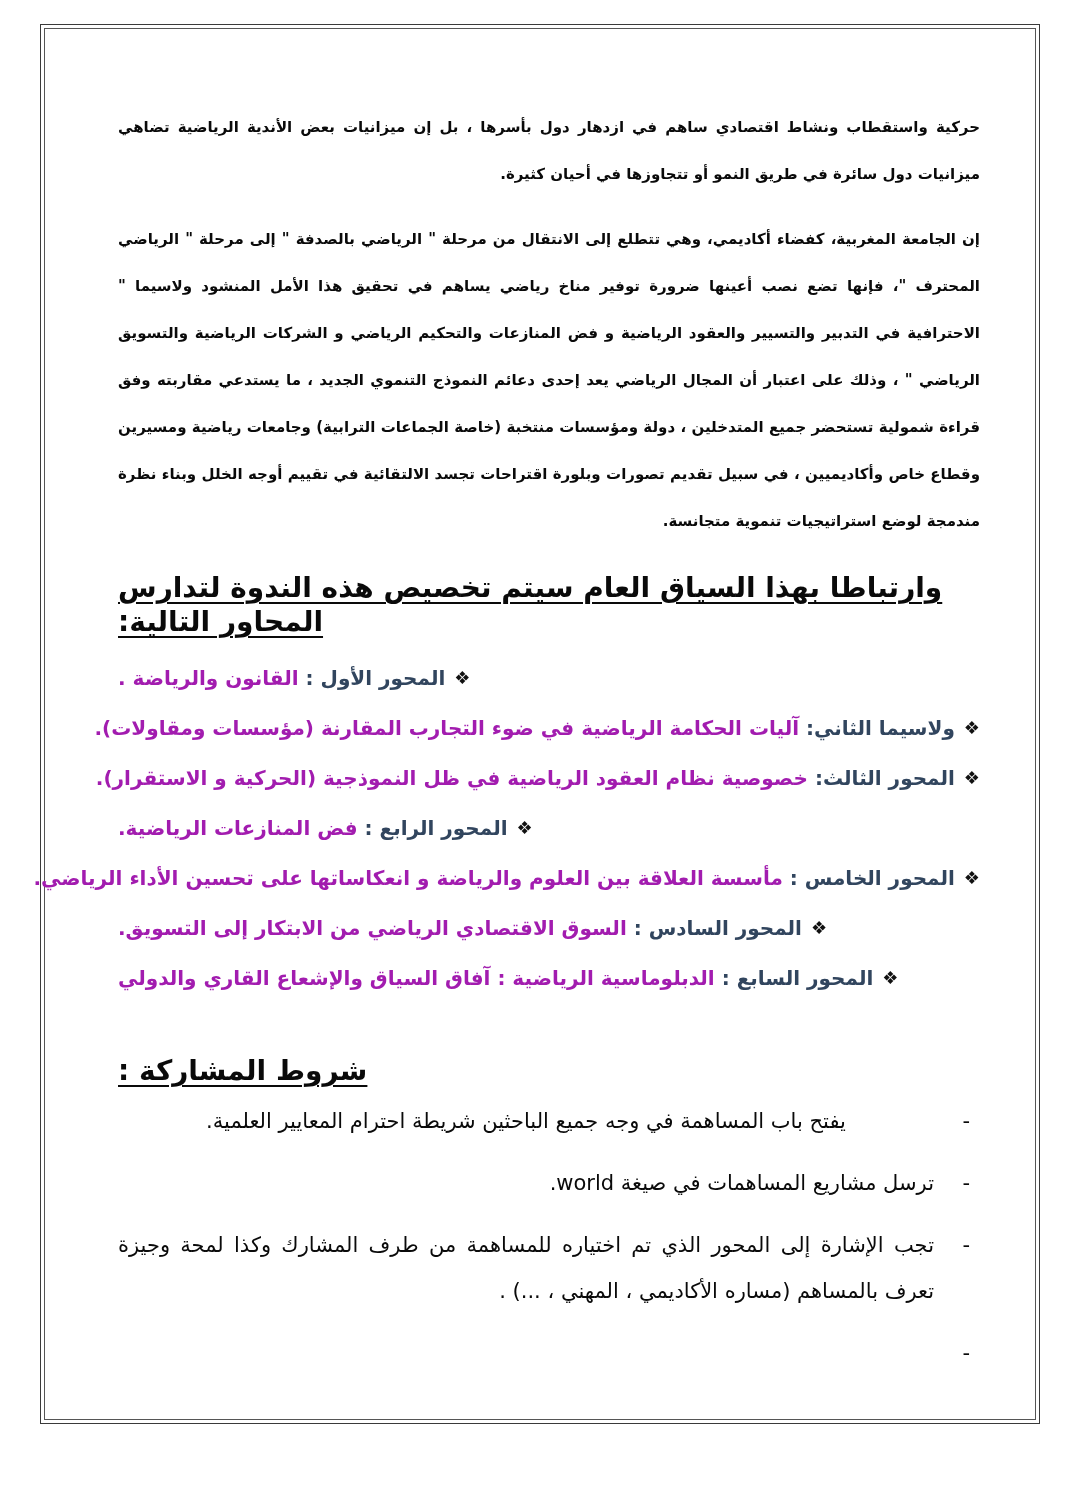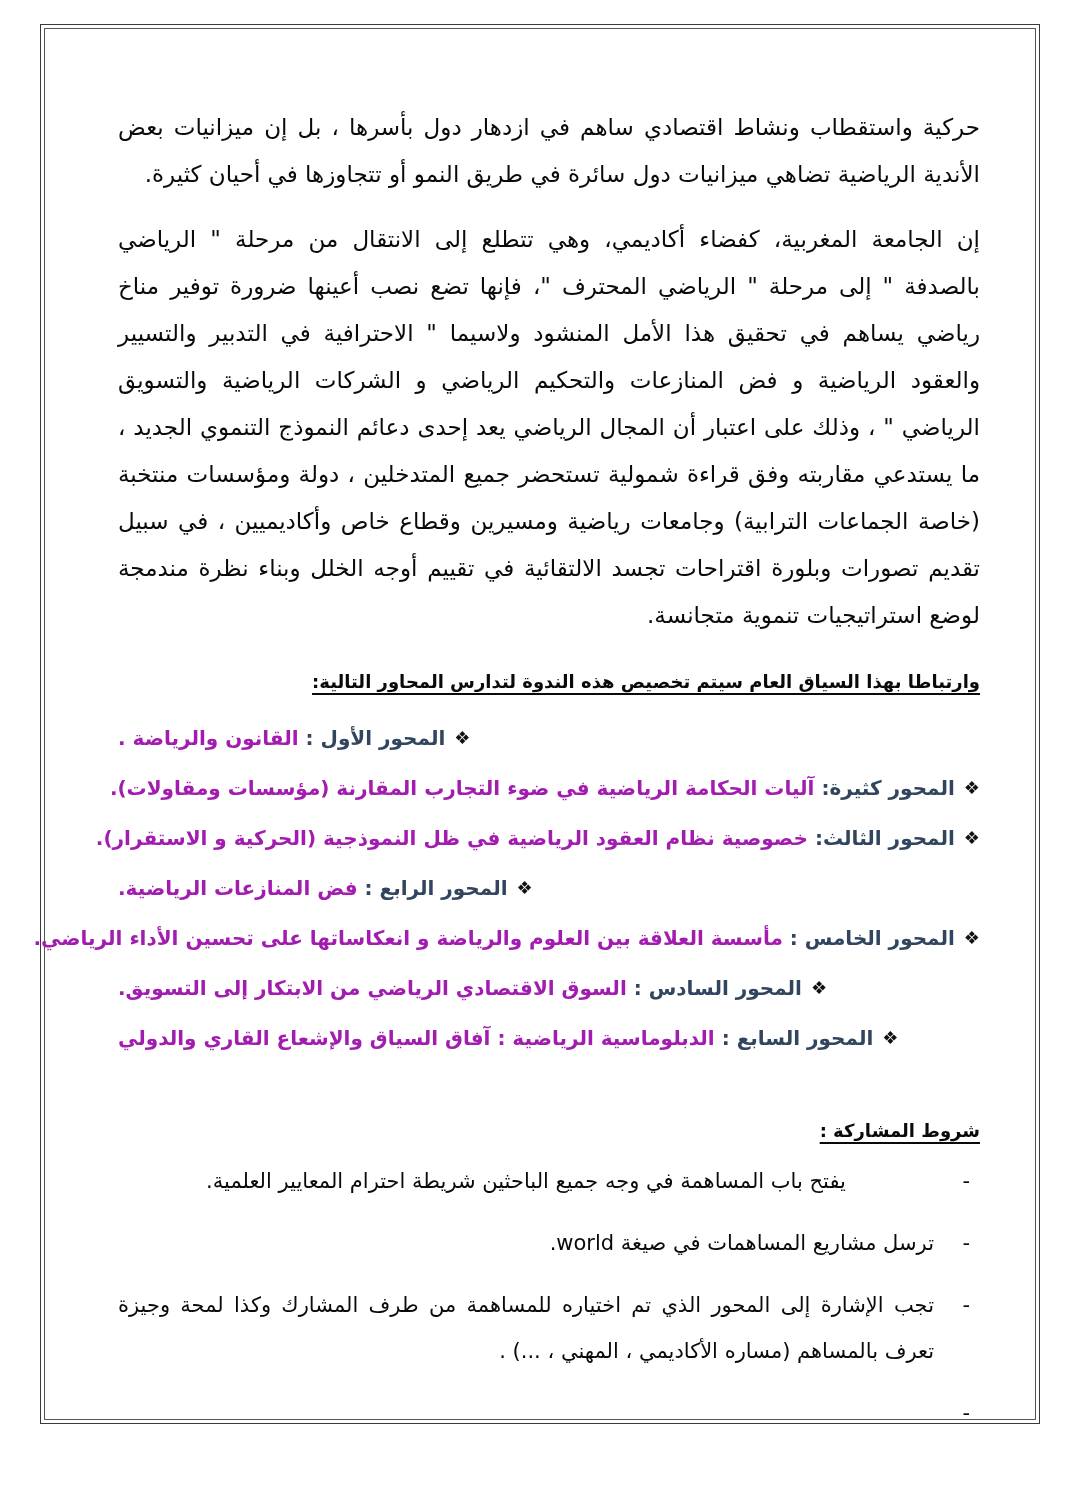--- a/index.html
+++ b/index.html
@@ -43,34 +43,35 @@
     left: 118px;
     top: 104px;
     width: 862px;
     direction: rtl;
     text-align: justify;
     color: #0a0a0a;
   }
 
   p.body-par {
     margin: 0 0 18px 0;
-    font-size: 23px;
+    font-size: 15px;
     line-height: 47px;
     text-align: justify;
     text-justify: inter-word;
     letter-spacing: 0;
+    font-weight: bold;
   }
   p.body-par:last-of-type { margin-bottom: 0; }
 
   .par-block-2 { margin-bottom: 10px !important; }
 
   
   .heading-underline {
-    text-align: right;
-    font-size: 18px;
+    text-align: left;
+    font-size: 28px;
     font-weight: bold;
     margin: 26px 0 14px 0;
     line-height: 34px;
   }
   .heading-underline span.u {
     text-decoration: underline;
     text-underline-offset: 5px;
     text-decoration-thickness: 1.5px;
   }
 
@@ -147,21 +148,21 @@
 
   <div class="heading-underline">
     <span class="u">وارتباطا بهذا السياق العام سيتم تخصيص هذه الندوة لتدارس المحاور التالية:</span>
   </div>
 
   <ul class="themes">
     <li>
       <span class="bullet">❖</span><span class="axis-label">المحور الأول :</span><span class="axis-text"> القانون والرياضة .</span>
     </li>
     <li>
-      <span class="bullet">❖</span><span class="axis-label">المحور كثيرة:</span><span class="axis-text"> آليات الحكامة الرياضية في ضوء التجارب المقارنة (مؤسسات ومقاولات).</span>
+      <span class="bullet">❖</span><span class="axis-label">ولاسيما الثاني:</span><span class="axis-text"> آليات الحكامة الرياضية في ضوء التجارب المقارنة (مؤسسات ومقاولات).</span>
     </li>
     <li>
       <span class="bullet">❖</span><span class="axis-label">المحور الثالث:</span><span class="axis-text"> خصوصية نظام العقود الرياضية في ظل النموذجية (الحركية و الاستقرار).</span>
     </li>
     <li>
       <span class="bullet">❖</span><span class="axis-label">المحور الرابع :</span><span class="axis-text"> فض المنازعات الرياضية.</span>
     </li>
     <li>
       <span class="bullet">❖</span><span class="axis-label">المحور الخامس :</span><span class="axis-text"> مأسسة العلاقة بين العلوم والرياضة و انعكاساتها على تحسين الأداء الرياضي.</span>
     </li>

